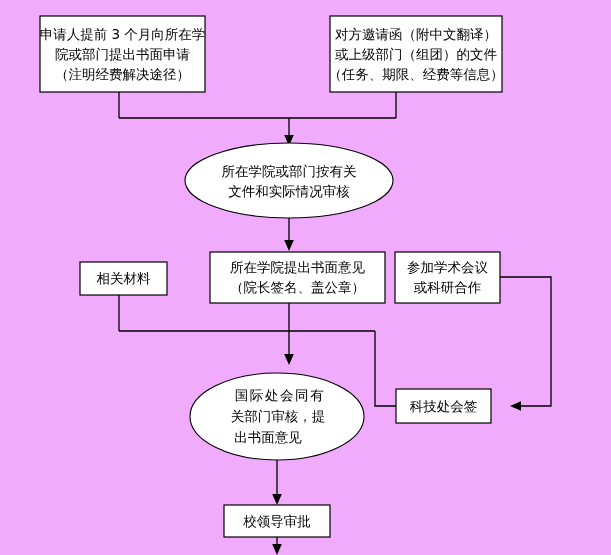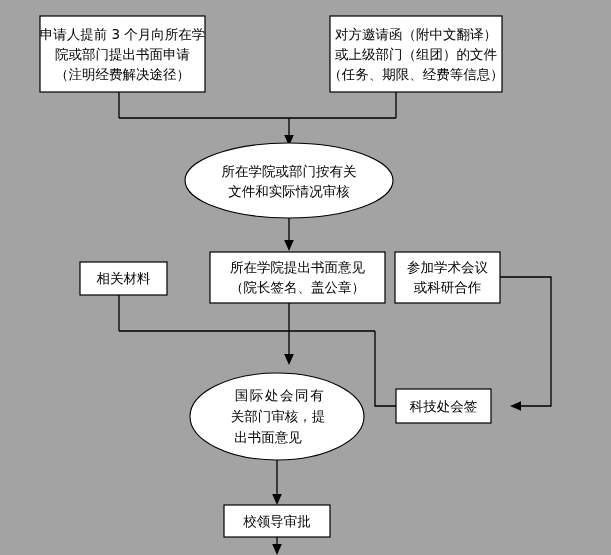--- a/index.html
+++ b/index.html
@@ -10,21 +10,21 @@
   body {
     width: 611px;
     height: 555px;
     font-family: "DejaVu Sans", "Liberation Sans", sans-serif;
     overflow: hidden;
   }
   #flowchart-root {
     position: relative;
     width: 611px;
     height: 555px;
-    background: #a3a3a3;
+    background: #f0abfc;
   }
   svg#flow-svg {
     position: absolute;
     top: 0;
     left: 0;
     width: 611px;
     height: 555px;
     display: block;
   }
   .node-shape {

